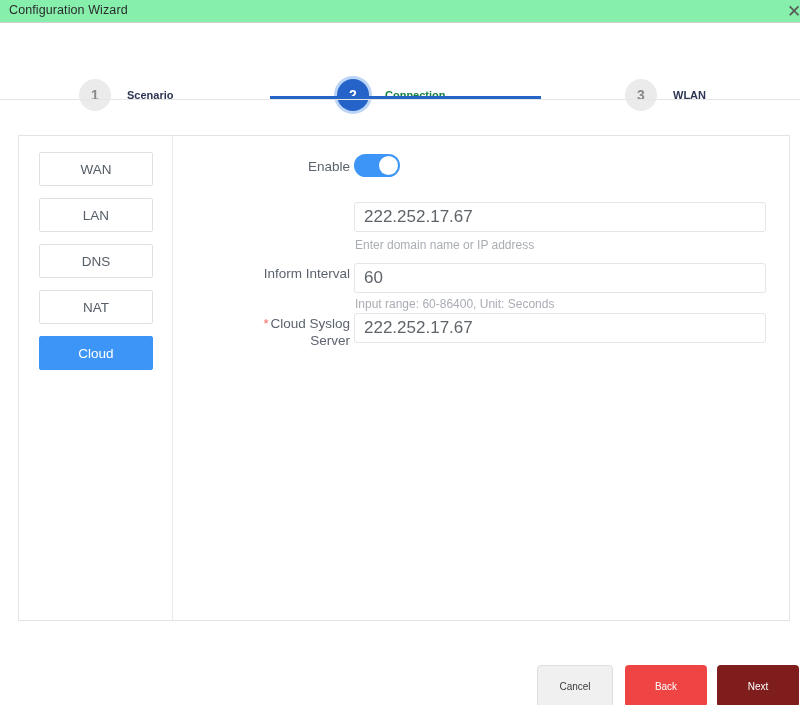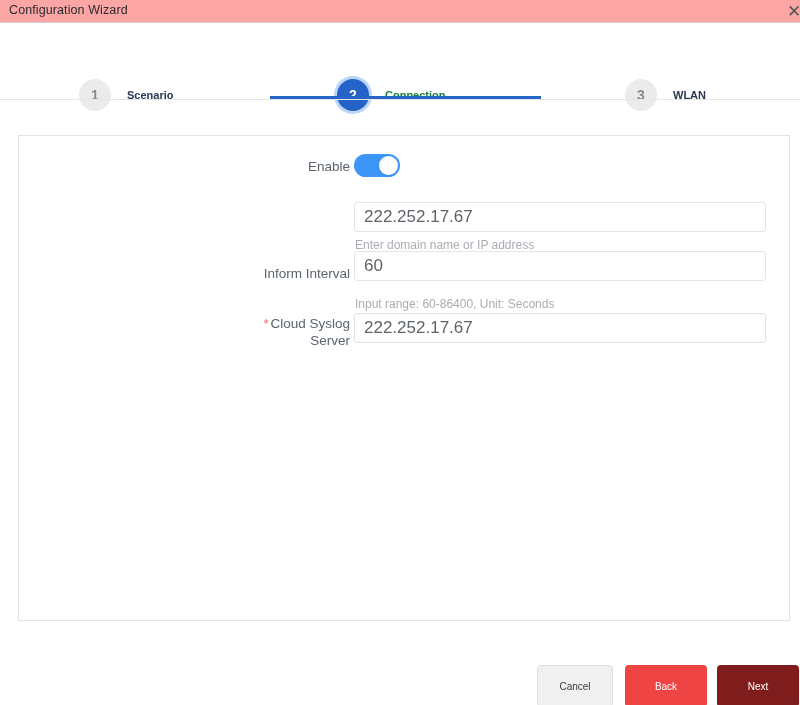--- a/index.html
+++ b/index.html
@@ -13,21 +13,21 @@
     font-family: "Liberation Sans", sans-serif;
     overflow: hidden;
     position: relative;
   }
 
   
   .titlebar {
     position: absolute;
     left: 0; top: 0;
     width: 800px; height: 22px;
-    background: #fca5a5;
+    background: #86efac;
     border-bottom: 1px solid #d0d0d0;
   }
   .titlebar-text {
     position: absolute;
     left: 9px; top: 3px;
     font-size: 12.5px;
     color: #2b2b2b;
     letter-spacing: 0.1px;
   }
   .titlebar-close {
@@ -247,33 +247,40 @@
     <div class="step-circle">3</div>
     <div class="step-label">WLAN</div>
   </div>
 
 </div>
 <div class="step-underline"></div>
 <div class="steps-divider"></div>
 
 <div class="panel">
 
+  <div class="panel-sidebar">
+    <div class="side-item" style="top:16px">WAN</div>
+    <div class="side-item" style="top:62px">LAN</div>
+    <div class="side-item" style="top:108px">DNS</div>
+    <div class="side-item" style="top:154px">NAT</div>
+    <div class="side-item selected" style="top:200px">Cloud</div>
+  </div>
 
   <div class="form">
 
     <div class="f-label" style="left:52px; top:22px;">Enable</div>
     <div class="toggle" style="top:18px;">
       <div class="toggle-knob"></div>
     </div>
 
     <input class="f-input" style="top: 66px;" value="222.252.17.67">
     <div class="f-hint" style="top:102px;">Enter domain name or IP address</div>
 
     <div class="f-label" style="left:52px; top:129px;">Inform Interval</div>
-    <input class="f-input" style="top: 115px;" value="60">
+    <input class="f-input" style="top: 127px;" value="60">
     <div class="f-hint" style="top:161px;">Input range: 60-86400, Unit: Seconds</div>
 
     <div class="f-label" style="left:52px; top:179px;"><span class="req-star">*</span><span>Cloud Syslog Server</span></div>
     <input class="f-input" style="top: 177px;" value="222.252.17.67">
 
   </div>
 </div>
 
 <div class="btn btn-cancel">Cancel</div>
 <div class="btn btn-back">Back</div>

